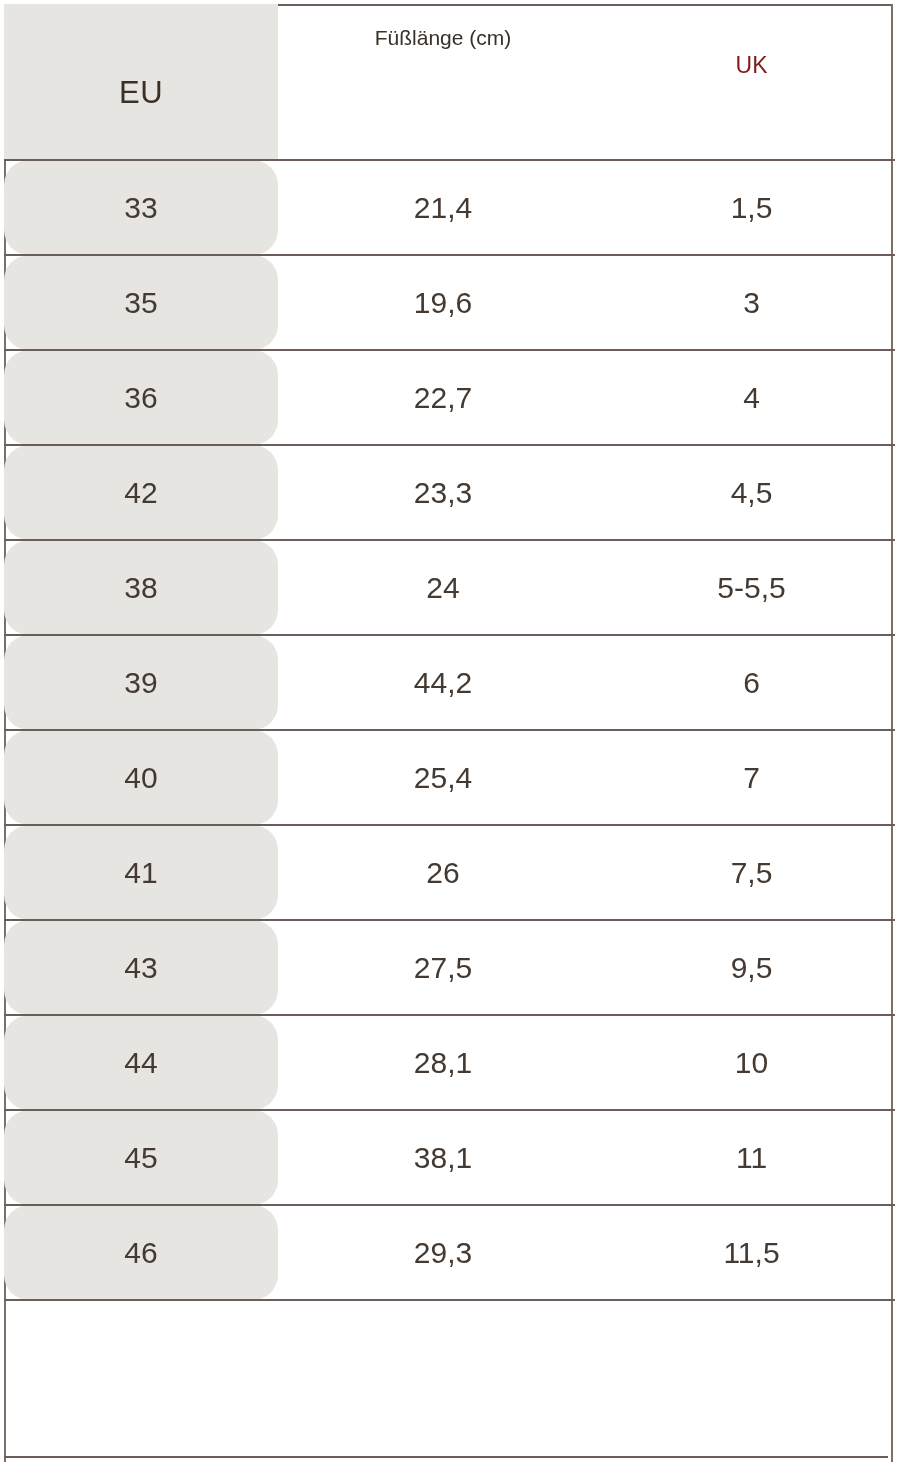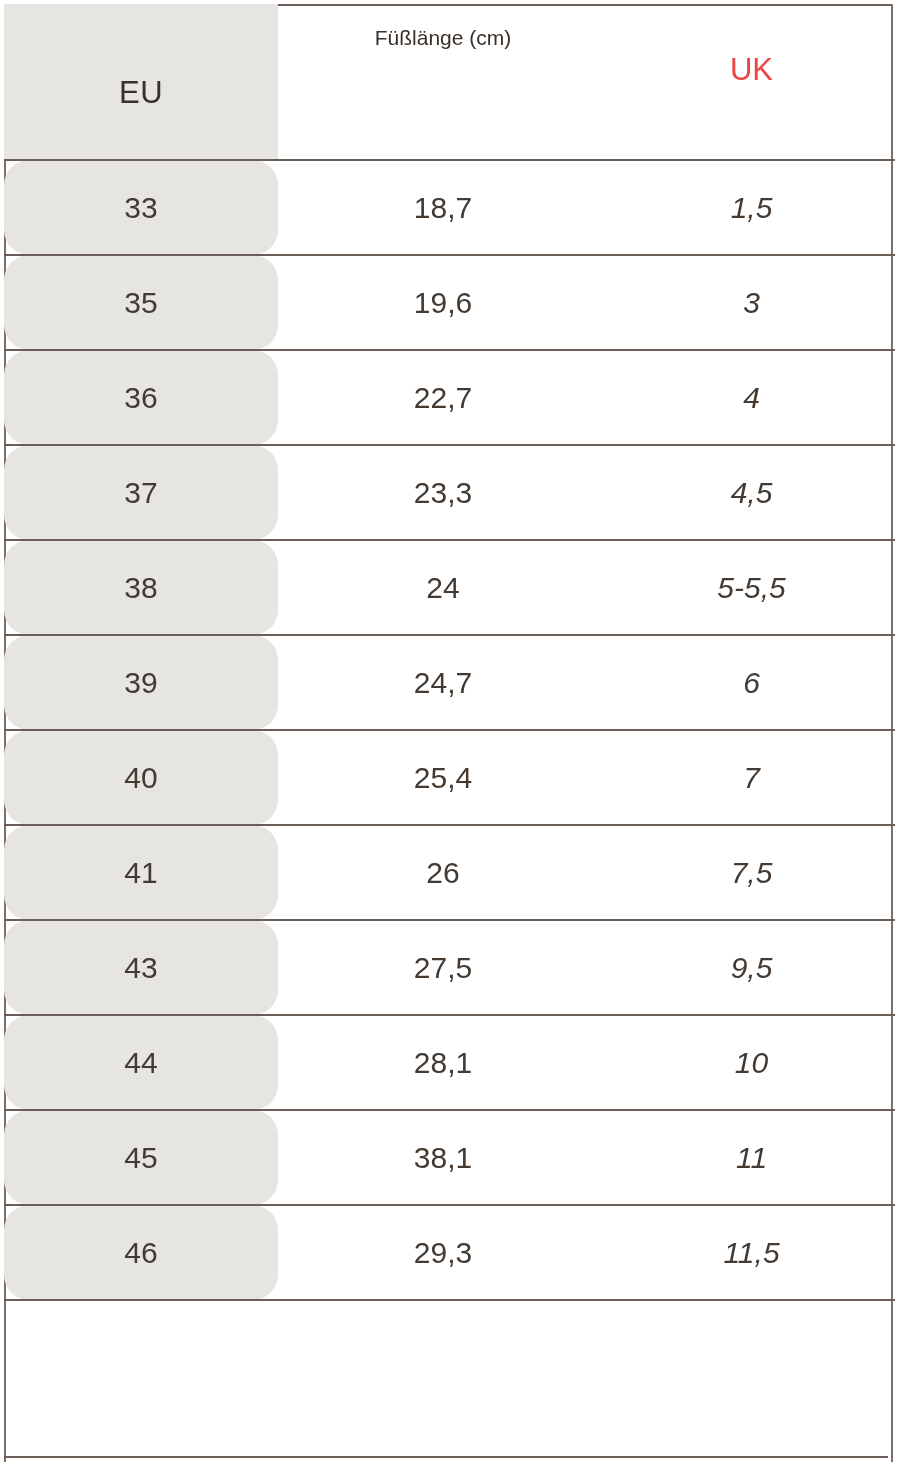--- a/index.html
+++ b/index.html
@@ -56,21 +56,20 @@
   
   .data-row > td {
     border-top: 2px solid #6b5d57;
     border-bottom: 2px solid #6b5d57;
     height: 93px;
     border-radius: 25px;
   }
   .data-row > td.cell-uk {
     
     position: relative;
-    font-style: italic;
   }
 
   
   .table-frame-left,
   .table-frame-right {
     position: absolute;
     top: 4px;
     width: 2px;
     height: 1458px;
     background: #7b6f68;
@@ -114,22 +113,22 @@
   .hdr-len {
     font-weight: bold;
     font-size: 21px;
     color: #3a3028;
     vertical-align: top !important;
     padding-top: 22px !important;
   }
 
   .hdr-uk {
     font-weight: bold;
-    font-size: 31px;
-    color: #ef4444;
+    font-size: 23px;
+    color: #7f1d1d;
     vertical-align: top !important;
     padding-top: 48px !important;
   }
 
   
   .cell-eu .cell-text,
   .cell-len .cell-text,
   .cell-uk .cell-text {
     display: block;
     font-size: 30px;
@@ -170,21 +169,21 @@
         <th class="hdr-uk">UK</th>
       </tr>
     </thead>
 
     <tbody id="table-body">
         <tr class="data-row">
           <td class="cell-eu">
             <span class="cell-text">33</span>
           </td>
           <td class="cell-len">
-            <span class="cell-text">18,7</span>
+            <span class="cell-text">21,4</span>
           </td>
           <td class="cell-uk">
             <span class="cell-text">1,5</span>
           </td>
         </tr>
         <tr class="data-row">
           <td class="cell-eu">
             <span class="cell-text">35</span>
           </td>
           <td class="cell-len">
@@ -200,21 +199,21 @@
           </td>
           <td class="cell-len">
             <span class="cell-text">22,7</span>
           </td>
           <td class="cell-uk">
             <span class="cell-text">4</span>
           </td>
         </tr>
         <tr class="data-row">
           <td class="cell-eu">
-            <span class="cell-text">37</span>
+            <span class="cell-text">42</span>
           </td>
           <td class="cell-len">
             <span class="cell-text">23,3</span>
           </td>
           <td class="cell-uk">
             <span class="cell-text">4,5</span>
           </td>
         </tr>
         <tr class="data-row">
           <td class="cell-eu">
@@ -225,21 +224,21 @@
           </td>
           <td class="cell-uk">
             <span class="cell-text">5-5,5</span>
           </td>
         </tr>
         <tr class="data-row">
           <td class="cell-eu">
             <span class="cell-text">39</span>
           </td>
           <td class="cell-len">
-            <span class="cell-text">24,7</span>
+            <span class="cell-text">44,2</span>
           </td>
           <td class="cell-uk">
             <span class="cell-text">6</span>
           </td>
         </tr>
         <tr class="data-row">
           <td class="cell-eu">
             <span class="cell-text">40</span>
           </td>
           <td class="cell-len">

